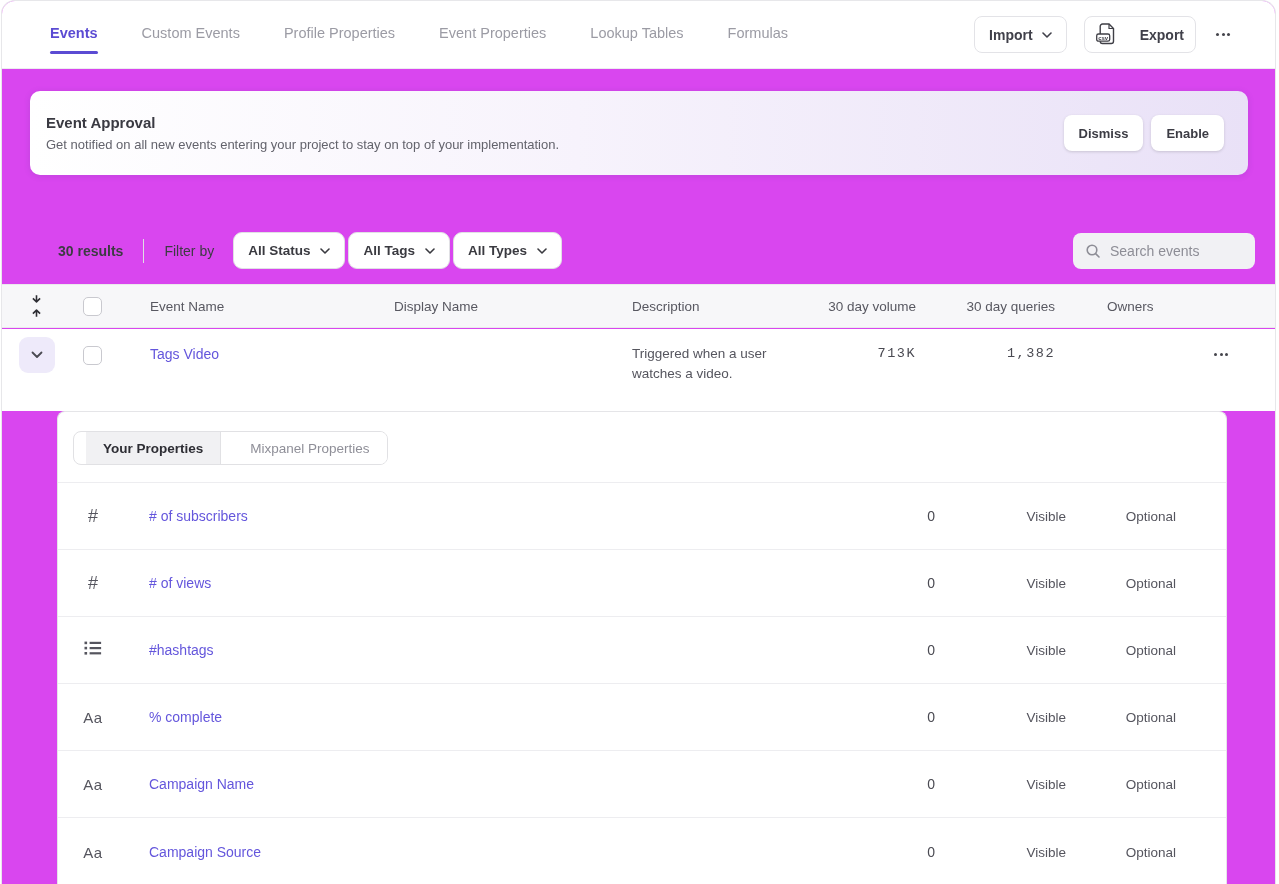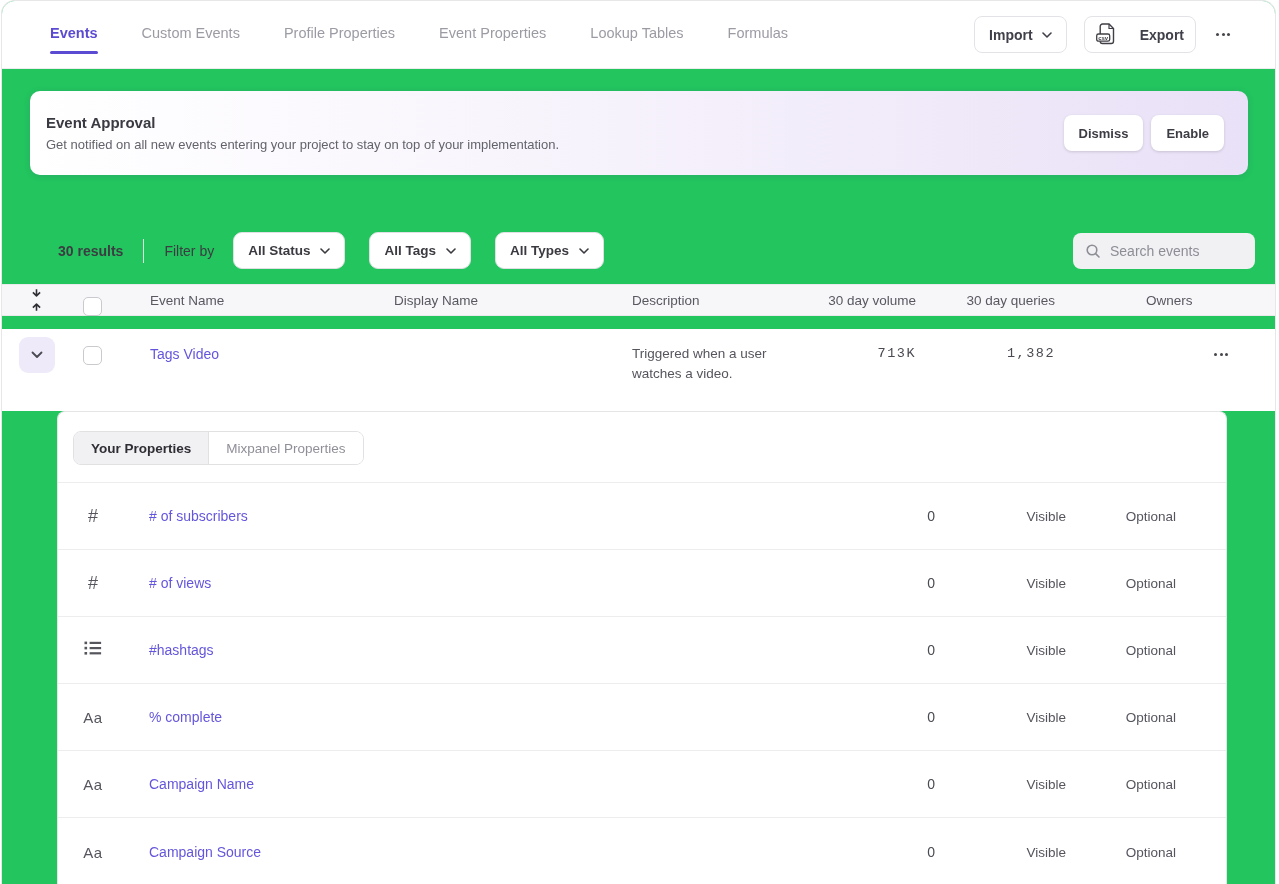--- a/index.html
+++ b/index.html
@@ -1,18 +1,18 @@
 <!DOCTYPE html>
 <html><head>
 <meta charset="utf-8">
 <style>
   * { margin:0; padding:0; box-sizing:border-box; }
   html,body { width:1279px; height:884px; background:#fff; font-family:"Liberation Sans",sans-serif; overflow:hidden; }
   body { position:relative; }
-  .card { position:absolute; left:1px; top:0; right:3px; bottom:0; border:1px solid #e7e7ea; border-bottom:none; border-radius:14px 14px 0 0; background:#22c55e; overflow:hidden; }
+  .card { position:absolute; left:1px; top:0; right:3px; bottom:0; border:1px solid #e7e7ea; border-bottom:none; border-radius:14px 14px 0 0; background:#d946ef; overflow:hidden; }
 
   
   .nav { position:absolute; top:0; left:0; right:0; height:68px; border-bottom:1px solid #ececef; display:flex; align-items:flex-start; padding:0 42px 0 48px; background:#fff; }
   .tabs { display:flex; gap:44px; }
   .tab { padding-top:24px; cursor:pointer; }
   .tab .lbl { font-size:14.5px; color:#9b9ba4; line-height:16px; display:block; }
   .tab.active .lbl { color:#5b4bd3; font-weight:700; }
   .tab .bar { height:3px; border-radius:2px; margin-top:10px; background:transparent; }
   .tab.active .bar { background:#5b4bd3; }
   .nav-actions { margin-left:auto; display:flex; align-items:center; gap:17px; padding-top:15px; }
@@ -28,54 +28,54 @@
   .banner-title { font-size:15px; font-weight:700; color:#3a3a42; }
   .banner-sub { font-size:13px; color:#63636c; margin-top:6px; }
   .banner-actions { margin-left:auto; display:flex; gap:8px; }
   .banner-btn { height:36px; padding:0 15px; background:#fff; border:none; border-radius:8px; font-family:"Liberation Sans",sans-serif; font-size:13px; font-weight:700; color:#3c3c44; box-shadow:0 1px 3px rgba(0,0,0,.15); cursor:pointer; }
 
   
   .filter-row { position:absolute; top:231px; left:56px; right:20px; height:37px; display:flex; align-items:center; }
   .results { font-size:14px; font-weight:700; color:#3c3c42; }
   .vdiv { width:1px; height:24px; background:#dfdfe3; margin:0 20px; }
   .filterby { font-size:14px; color:#3c3c42; margin-right:19px; }
-  .drop { height:37px; padding:0 14px; border:1px solid #e0e0e4; border-radius:9px; display:flex; align-items:center; gap:10px; font-size:13.5px; font-weight:700; color:#3a3a40; background:#fff; margin-right:24px; cursor:pointer; }
+  .drop { height:37px; padding:0 14px; border:1px solid #e0e0e4; border-radius:9px; display:flex; align-items:center; gap:10px; font-size:13.5px; font-weight:700; color:#3a3a40; background:#fff; margin-right:3px; cursor:pointer; }
   .search { margin-left:auto; width:182px; height:36px; background:#f1f1f4; border-radius:8px; display:flex; align-items:center; padding:0 12px; gap:9px; }
   .search input { border:none; background:transparent; outline:none; font-family:"Liberation Sans",sans-serif; font-size:14px; color:#3c3c42; width:130px; }
   .search input::placeholder { color:#8d8d96; }
 
   
-  .thead { position:absolute; top:283px; left:0; right:0; height:32px; background:#f7f7f9; border-top:1px solid #eaeaec; border-bottom:1px solid #eaeaec; font-size:13.5px; color:#585861; }
+  .thead { position:absolute; top:283px; left:0; right:0; height:44px; background:#f7f7f9; border-top:1px solid #eaeaec; border-bottom:1px solid #eaeaec; font-size:13.5px; color:#585861; }
   .thead .cell, .erow .cell { position:absolute; top:50%; transform:translateY(-50%); }
   .c-name { left:148px; }
   .c-display { left:392px; }
   .c-desc { left:630px; }
   .c-vol { right:359px; width:140px; text-align:right; }
   .c-q { right:220px; width:140px; text-align:right; }
-  .c-own { left:1105px;margin-left:39px; }
+  .c-own { left:1105px; }
   .collapse-icon { position:absolute; left:28px; top:50%; transform:translateY(-50%); cursor:pointer; }
   .checkbox { position:absolute; left:81px; width:19px; height:19px; border:1.5px solid #c9c9cf; border-radius:5px; background:#fff; cursor:pointer; }
   .thead .checkbox { top:12px; }
 
   
   .erow { position:absolute; top:328px; left:0; right:0; height:82px; background:#fff; }
   .expander { position:absolute; left:17px; top:8px; width:36px; height:36px; background:#eeeafa; border:none; border-radius:9px; display:flex; align-items:center; justify-content:center; cursor:pointer; }
   .erow .checkbox { top:17px; }
   .event-link { position:absolute; left:148px; top:17px; font-size:14px; color:#6456dc; cursor:pointer; }
   .desc { position:absolute; left:630px; top:15px; font-size:13.5px; color:#55555e; line-height:20px; max-width:152px; }
   .mono { font-family:"Liberation Mono",monospace; letter-spacing:1.5px; }
   .r-vol { position:absolute; right:359px; top:17px; width:140px; text-align:right; font-size:13.5px; color:#4a4a52; }
   .r-q { position:absolute; right:220px; top:17px; width:140px; text-align:right; font-size:13.5px; color:#4a4a52; }
   .row-dots { position:absolute; right:44px; top:18px; }
 
   
   .panel { position:absolute; left:55px; top:410px; width:1170px; height:474px; border:1px solid #e5e5e8; border-bottom:none; border-radius:8px 8px 0 0; background:#fff; }
   .panel-head { height:71px; border-bottom:1px solid #ededf0; padding:19px 0 0 15px; }
   .seg { display:inline-flex; border:1px solid #e1e1e4; border-radius:8px; overflow:hidden; height:34px; }
-  .seg .segment { display:flex; align-items:center; padding:0 17px; font-size:13.5px; cursor:pointer; background:#fff; color:#8f8f98; }
+  .seg .segment { display:flex; align-items:center; padding:0 17px; font-size:13.5px; cursor:pointer; background:#fff; color:#8f8f98;margin-left:12px; }
   .seg .segment.active { background:#f1f1f3; color:#2e2e34; font-weight:700; border-right:1px solid #e1e1e4; }
   .prow { position:relative; height:67px; border-bottom:1px solid #ededf0; }
   .prow:last-child { border-bottom:none; }
   .ptype { position:absolute; left:0; width:70px; text-align:center; top:50%; transform:translateY(-50%); color:#55555e; }
   .ptype.t-number { font-size:18px; }
   .ptype.t-text { font-size:15px; letter-spacing:.5px; }
   .pname { position:absolute; left:91px; top:50%; transform:translateY(-50%); font-size:14px; color:#6456dc; cursor:pointer; }
   .pcount { position:absolute; right:291px; top:50%; transform:translateY(-50%); font-size:14px; color:#4a4a52; }
   .pvis { position:absolute; right:160px; top:50%; transform:translateY(-50%); width:90px; text-align:right; font-size:13.5px; color:#55555e; }
   .preq { position:absolute; right:50px; top:50%; transform:translateY(-50%); width:90px; text-align:right; font-size:13.5px; color:#55555e; }

